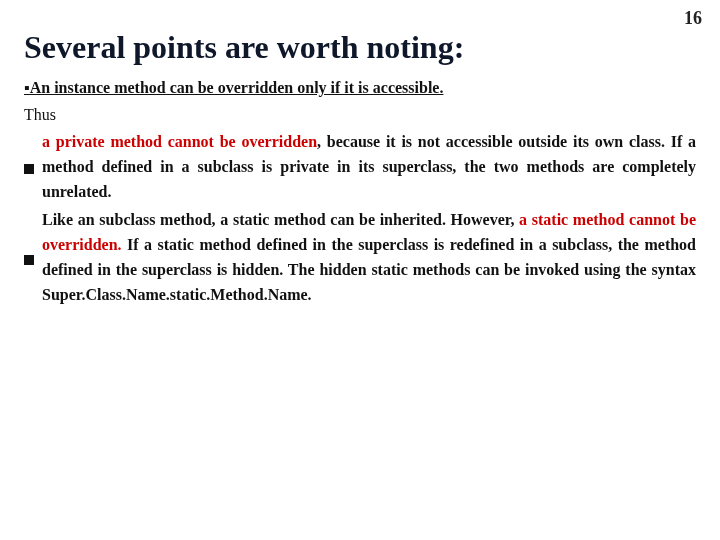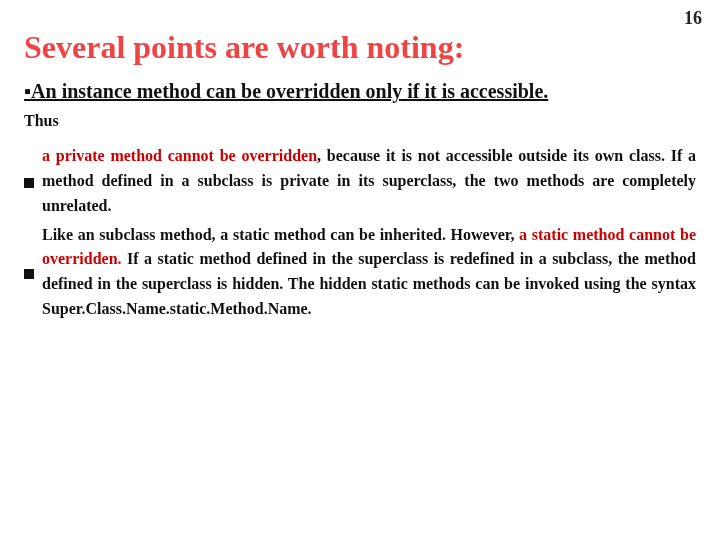--- a/index.html
+++ b/index.html
@@ -29,43 +29,43 @@
       top: 8px;
       right: 18px;
       font-size: 18px;
       font-weight: bold;
       color: #222;
     }
 
     .slide-title {
       font-size: 32px;
       font-weight: bold;
-      color: #ef4444;
+      color: #0f172a;
       margin-top: 10px;
       margin-bottom: 10px;
       line-height: 1.2;
     }
 
     .content {
       font-size: 16px;
       color: #111;
       line-height: 1.55;
       text-align: justify;
     }
 
     .bullet-header {
-      font-size: 20px;
+      font-size: 16px;
       font-weight: bold;
       text-decoration: underline;
       margin-bottom: 2px;
     }
 
     .thus {
-      font-weight: bold;
-      margin-bottom: 10px;
+      font-weight: normal;
+      margin-bottom: 2px;
     }
 
     .bullet-item {
       display: flex;
       align-items: center;
       margin-bottom: 4px;
     }
 
     .bullet-square {
       display: inline-block;

